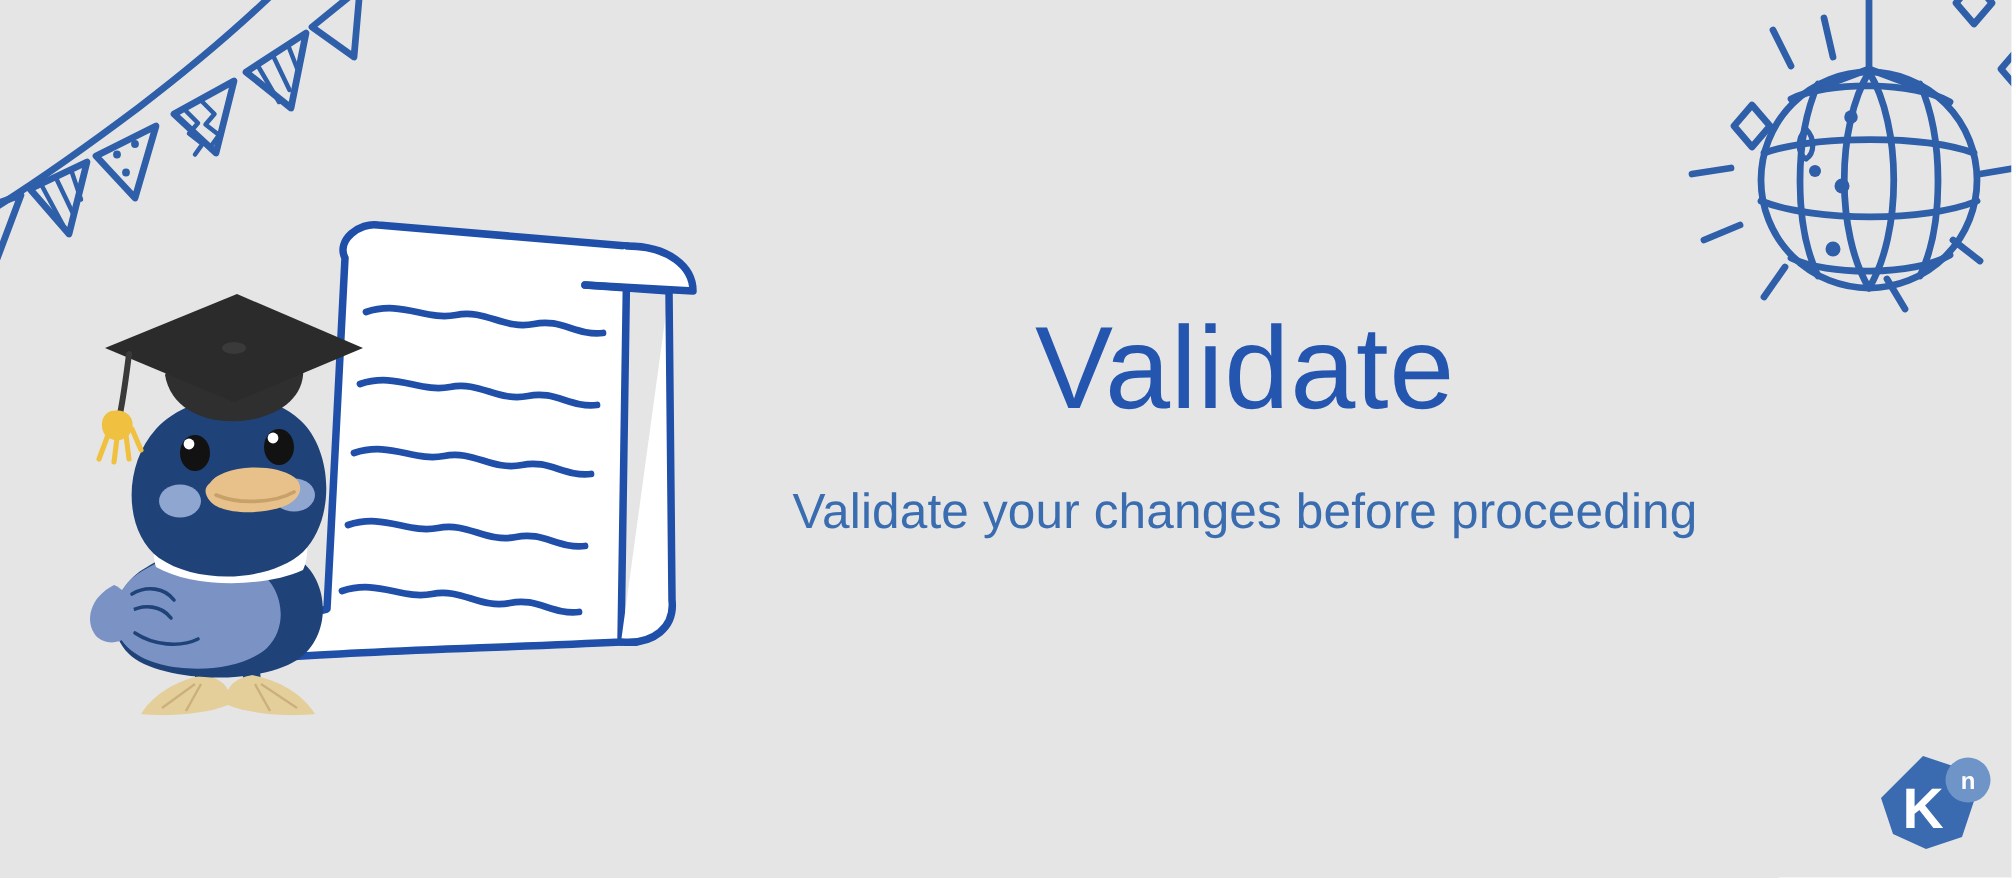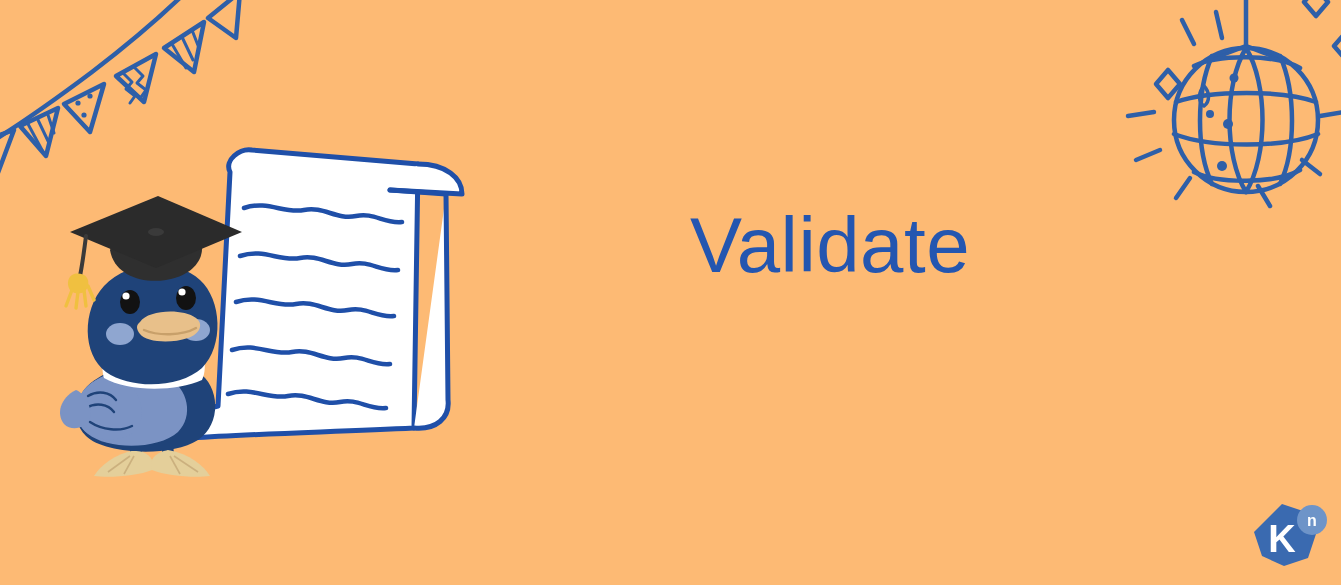--- a/index.html
+++ b/index.html
@@ -7,21 +7,21 @@
     padding: 0;
     background: #ffffff;
   }
   body {
     font-family: "Liberation Sans", sans-serif;
   }
   #stage {
     position: relative;
     width: 1341px;
     height: 585px;
-    background: #fdba74;
+    background: #e5e5e5;
     overflow: hidden;
   }
 
   
   .art {
     position: absolute;
     pointer-events: none;
   }
   #bunting-decoration {
     left: -8px;
@@ -253,20 +253,21 @@
         <path d="M 20 108 L 14 124"></path>
         <path d="M 26 110 L 24 126"></path>
         <path d="M 32 108 L 34 124"></path>
         <path d="M 36 104 L 42 118"></path>
       </g>
     </g>
   </svg>
 
   <div id="headline-block">
     <h1 id="page-title">Validate</h1>
+    <p id="page-subtitle">Validate your changes before proceeding</p>
   </div>
 
   <svg id="brand-logo" viewBox="0 0 82 76">
 
     <polygon points="34,4 58,12 68,34 60,58 36,66 14,56 6,32" fill="#3a6ab0"></polygon>
     <text x="34" y="52" text-anchor="middle" font-family="Liberation Sans, sans-serif" font-size="38" font-weight="700" fill="#ffffff">K</text>
 
     <circle cx="64" cy="20" r="15" fill="#6e94c8"></circle>
     <text x="64" y="26" text-anchor="middle" font-family="Liberation Sans, sans-serif" font-size="16" font-weight="700" fill="#ffffff">n</text>
   </svg>

